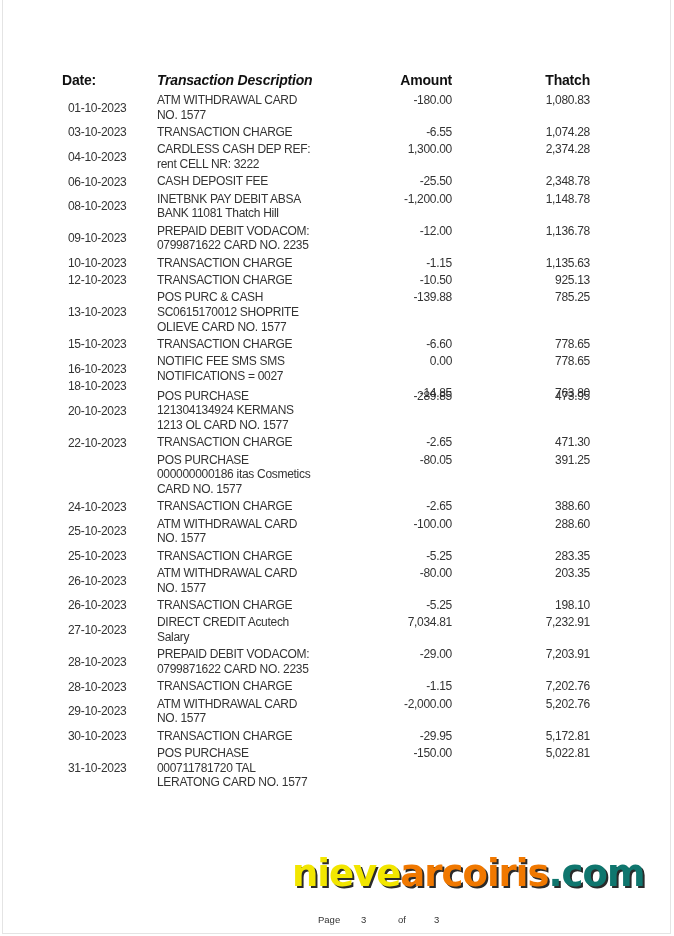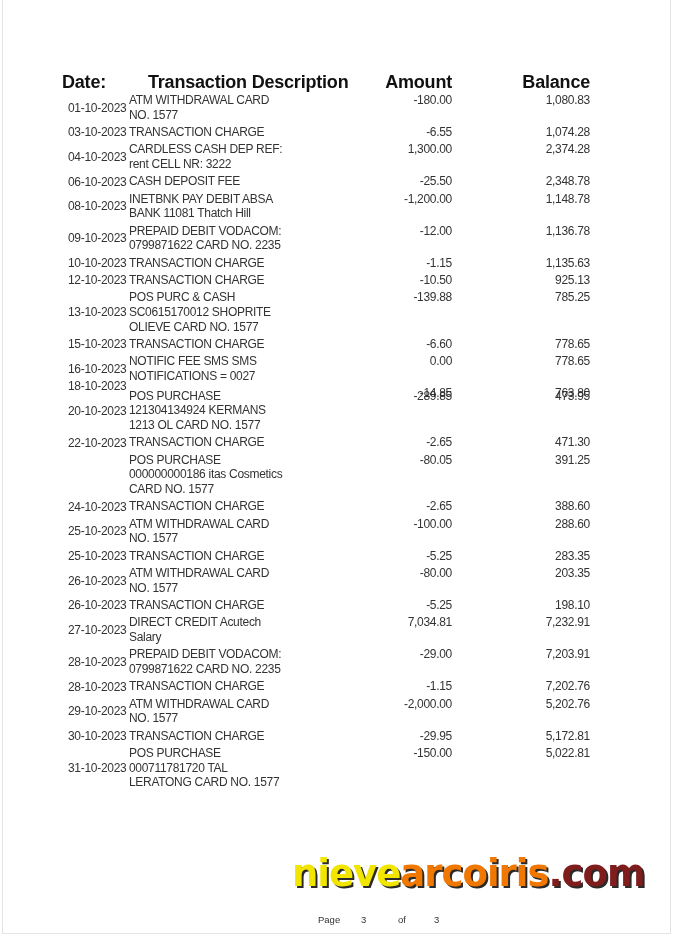--- a/index.html
+++ b/index.html
@@ -6,50 +6,50 @@
     body {
       width: 674px; height: 936px; background: #ffffff; position: relative;
       font-family: "Liberation Sans", sans-serif; color: #2b2b2b; overflow: hidden;
     }
     .page-frame {
       position: absolute; left: 2px; top: 0; width: 669px; height: 934px;
       border-left: 1px solid #e4e4e4; border-right: 1px solid #e4e4e4; border-bottom: 1px solid #e4e4e4;
       box-sizing: border-box;
     }
     .table { position: absolute; left: 62px; top: 70px; width: 530px; }
-    .hdr { position: relative; height: 22px; font-weight: bold; font-size: 18px; color: #111; letter-spacing: -0.2px; }
+    .hdr { position: relative; height: 22px; font-weight: bold; font-size: 14px; color: #111; letter-spacing: -0.2px; }
     .hdr span { position: absolute; top: 2px; }
     .c-date { left: 0; }
-    .c-desc { left: 86px; }
+    .c-desc { left: 95px; font-style: italic; }
     .c-amt { right: 140px; text-align: right; margin-left: 8px; }
     .c-bal { right: 2px; text-align: right; }
     .row { position: relative; font-size: 12px; line-height: 14.7px; color: #333; letter-spacing: -0.3px; padding: 1px 0 1.6px 0; }
     .row .date { position: absolute; left: 0; top: 0; bottom: 0; display: flex; align-items: center; margin-left: 6px; }
-    .row .desc { margin-left: 67px; width: 180px; white-space: pre-line; }
+    .row .desc { margin-left: 95px; width: 180px; white-space: pre-line; }
     .row .amt { position: absolute; right: 140px; top: 1px; text-align: right; }
     .row .bal { position: absolute; right: 2px; top: 1px; text-align: right; }
     .watermark {
       position: absolute; left: 292px; top: 852px; font-family: "DejaVu Sans", sans-serif;
       font-weight: bold; font-size: 37px; letter-spacing: -1px; line-height: 44px;
       text-shadow: 2px 2px 0 #2a2a2a;
     }
     .footer { position: absolute; top: 914px; left: 280px; font-size: 9.5px; color: #333; }
     .footer span { position: absolute; white-space: nowrap; padding-left: 38px; }
   </style>
 </head>
 <body>
 
 <div class="page-frame"></div>
 
 <div class="table">
   <div class="hdr">
     <span class="c-date">Date:</span>
     <span class="c-desc">Transaction Description</span>
     <span class="c-amt">Amount</span>
-    <span class="c-bal">Balance</span>
+    <span class="c-bal">Thatch</span>
   </div>
   <div id="rows">
       <div class="row">
         <div class="date">01-10-2023</div>
         <div class="desc">ATM WITHDRAWAL CARD
 NO. 1577</div>
         <div class="amt">-180.00</div>
         <div class="bal">1,080.83</div>
       </div>
       <div class="row">
@@ -214,21 +214,21 @@
         <div class="desc">POS PURCHASE
 000711781720 TAL
 LERATONG CARD NO. 1577</div>
         <div class="amt">-150.00</div>
         <div class="bal">5,022.81</div>
       </div>
     </div>
 </div>
 
 <div class="watermark">
-  <span id="wm"><span style="color: rgb(242, 230, 0);">nieve</span><span style="color: rgb(240, 120, 0);">arcoiris</span><span style="color: #7f1d1d;">.com</span></span>
+  <span id="wm"><span style="color: rgb(242, 230, 0);">nieve</span><span style="color: rgb(240, 120, 0);">arcoiris</span><span style="color: #0f766e;">.com</span></span>
 </div>
 
 <div class="footer">
   <span style="left:0">Page</span>
   <span style="left:43px">3</span>
   <span style="left:80px">of</span>
   <span style="left:116px">3</span>
 </div>
 
 </body></html>

